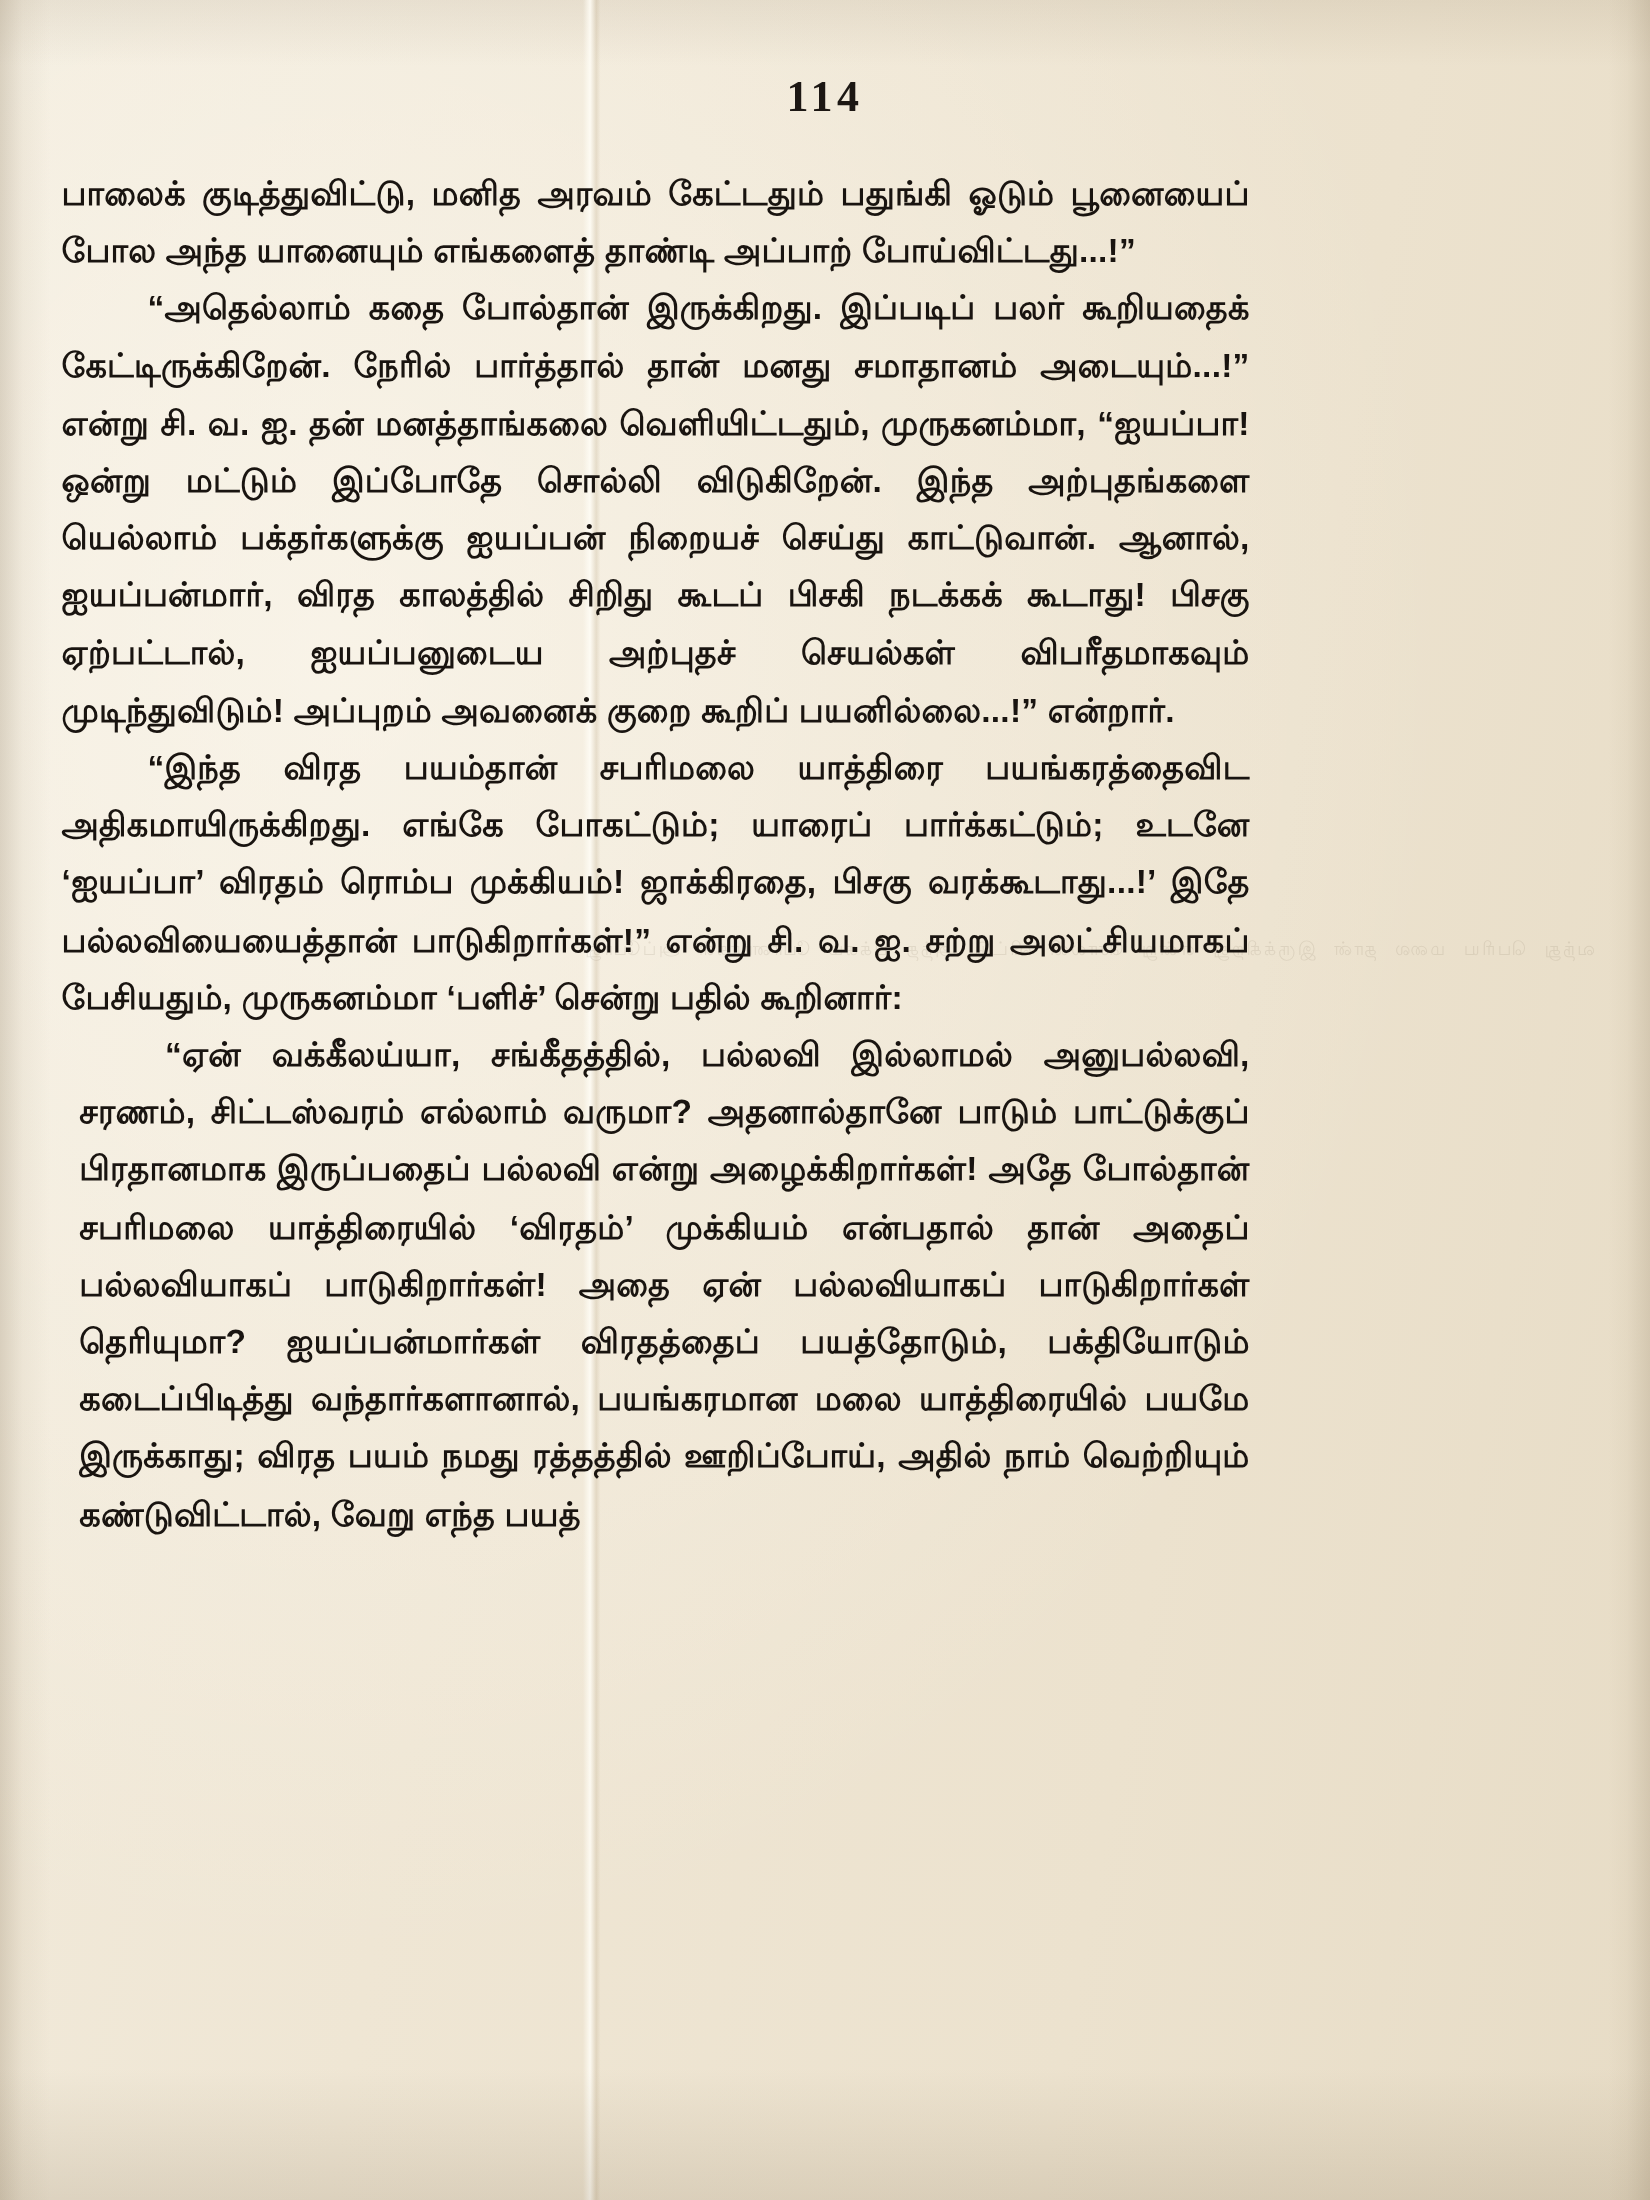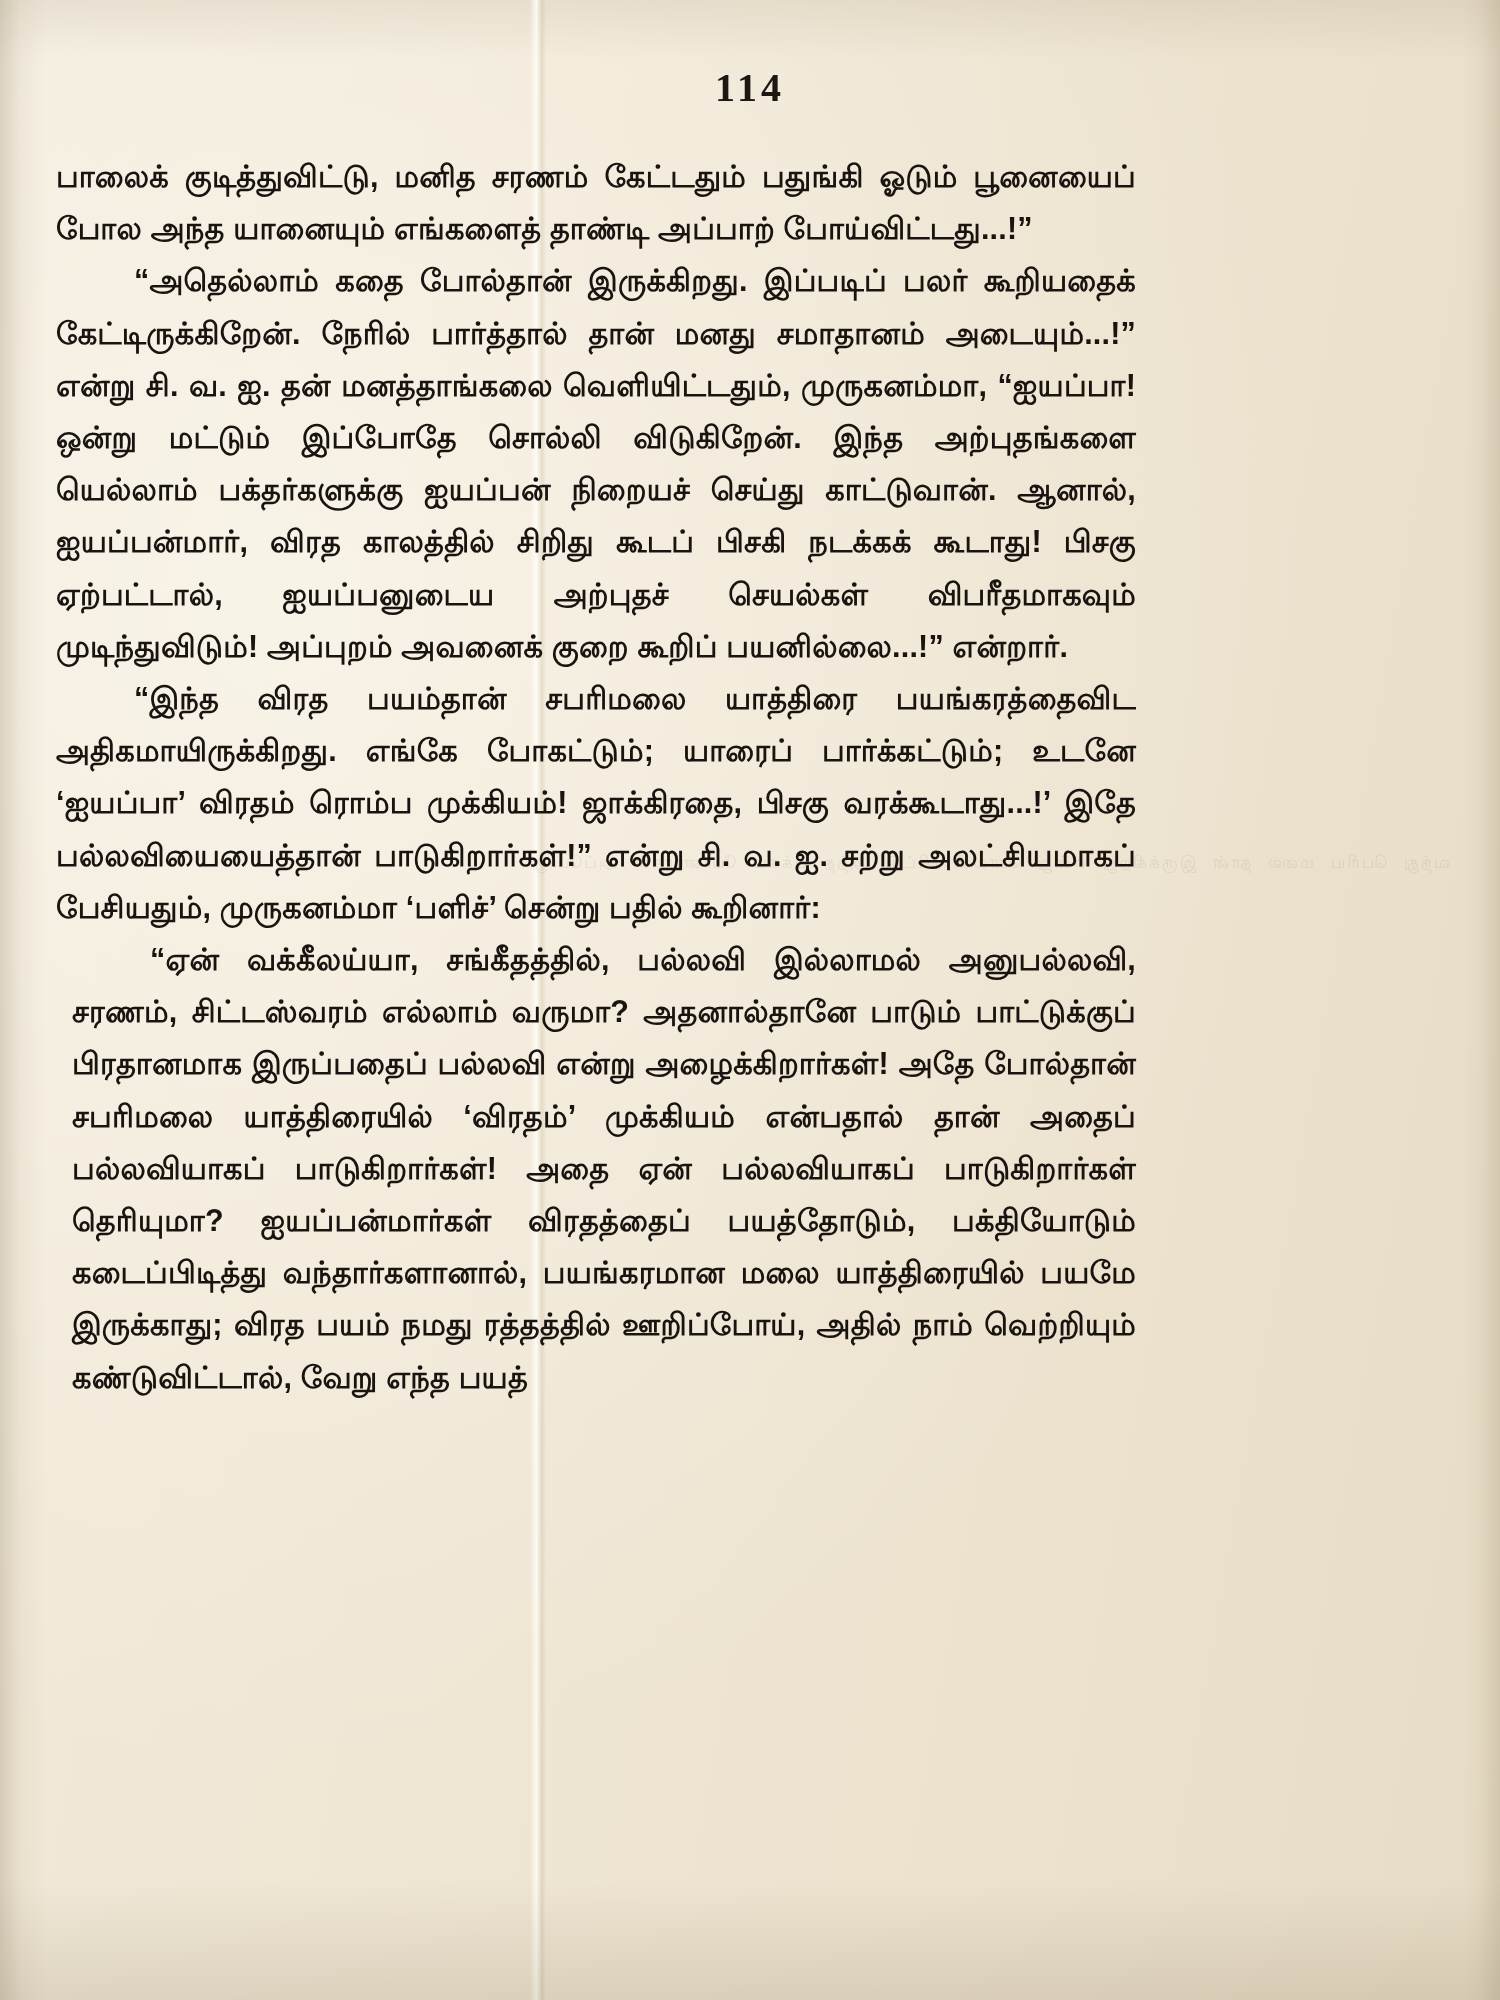--- a/index.html
+++ b/index.html
@@ -122,19 +122,19 @@
   <div class="gutter-left"></div>
   <div class="gutter-right"></div>
   <div class="fold"></div>
   <div class="bottom-shade"></div>
 
   <div class="bleed">வந்து பெரிய மலை தான் இருக்கிறது என்று சொல்லி விட்டு அந்த பக்கம் போனார்கள் அப்போது</div>
 
   <div class="page-number">114</div>
 
   <div class="body-text">
-    <p>பாலைக் குடித்துவிட்டு, மனித சரணம் கேட்டதும் பதுங்கி ஓடும் பூனையைப் போல அந்த யானையும் எங்களைத் தாண்டி அப்பாற் போய்விட்டது...!”</p>
+    <p>பாலைக் குடித்துவிட்டு, மனித அரவம் கேட்டதும் பதுங்கி ஓடும் பூனையைப் போல அந்த யானையும் எங்களைத் தாண்டி அப்பாற் போய்விட்டது...!”</p>
     <p class="indent">“அதெல்லாம் கதை போல்தான் இருக்கிறது. இப்படிப் பலர் கூறியதைக் கேட்டிருக்கிறேன். நேரில் பார்த்தால் தான் மனது சமாதானம் அடையும்...!” என்று சி. வ. ஐ. தன் மனத்தாங்கலை வெளியிட்டதும், முருகனம்மா, “ஐயப்பா! ஒன்று மட்டும் இப்போதே சொல்லி விடுகிறேன். இந்த அற்புதங்களை யெல்லாம் பக்தர்களுக்கு ஐயப்பன் நிறையச் செய்து காட்டுவான். ஆனால், ஐயப்பன்மார், விரத காலத்தில் சிறிது கூடப் பிசகி நடக்கக் கூடாது! பிசகு ஏற்பட்டால், ஐயப்பனுடைய அற்புதச் செயல்கள் விபரீதமாகவும் முடிந்துவிடும்! அப்புறம் அவனைக் குறை கூறிப் பயனில்லை...!” என்றார்.</p>
     <p class="indent">“இந்த விரத பயம்தான் சபரிமலை யாத்திரை பயங்கரத்தைவிட அதிகமாயிருக்கிறது. எங்கே போகட்டும்; யாரைப் பார்க்கட்டும்; உடனே ‘ஐயப்பா’ விரதம் ரொம்ப முக்கியம்! ஜாக்கிரதை, பிசகு வரக்கூடாது...!’ இதே பல்லவியையைத்தான் பாடுகிறார்கள்!” என்று சி. வ. ஐ. சற்று அலட்சியமாகப் பேசியதும், முருகனம்மா ‘பளிச்’ சென்று பதில் கூறினார்:</p>
     <p class="indent">“ஏன் வக்கீலய்யா, சங்கீதத்தில், பல்லவி இல்லாமல் அனுபல்லவி, சரணம், சிட்டஸ்வரம் எல்லாம் வருமா? அதனால்தானே பாடும் பாட்டுக்குப் பிரதானமாக இருப்பதைப் பல்லவி என்று அழைக்கிறார்கள்! அதே போல்தான் சபரிமலை யாத்திரையில் ‘விரதம்’ முக்கியம் என்பதால் தான் அதைப் பல்லவியாகப் பாடுகிறார்கள்! அதை ஏன் பல்லவியாகப் பாடுகிறார்கள் தெரியுமா? ஐயப்பன்மார்கள் விரதத்தைப் பயத்தோடும், பக்தியோடும் கடைப்பிடித்து வந்தார்களானால், பயங்கரமான மலை யாத்திரையில் பயமே இருக்காது; விரத பயம் நமது ரத்தத்தில் ஊறிப்போய், அதில் நாம் வெற்றியும் கண்டுவிட்டால், வேறு எந்த பயத்</p>
   </div>
 
 </div>
 
 </body></html>

